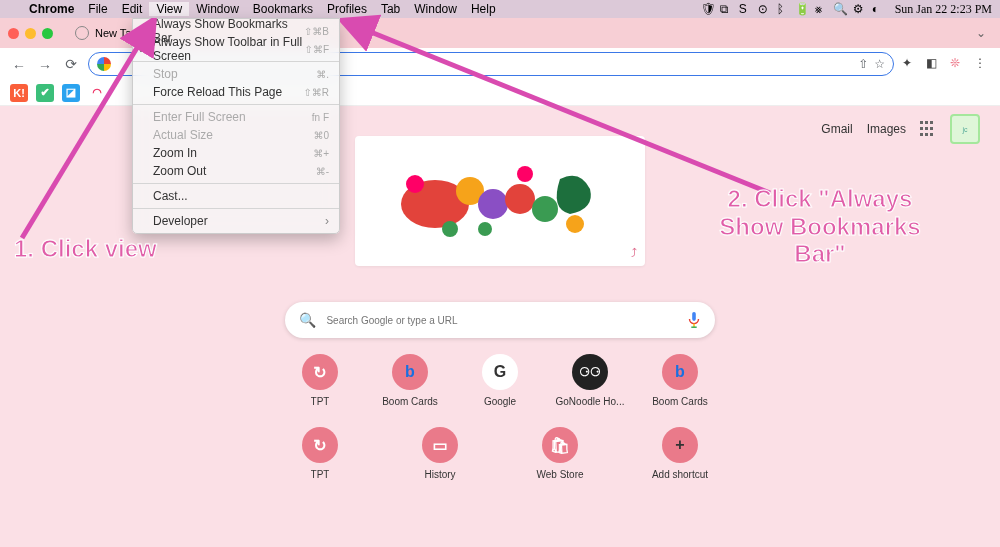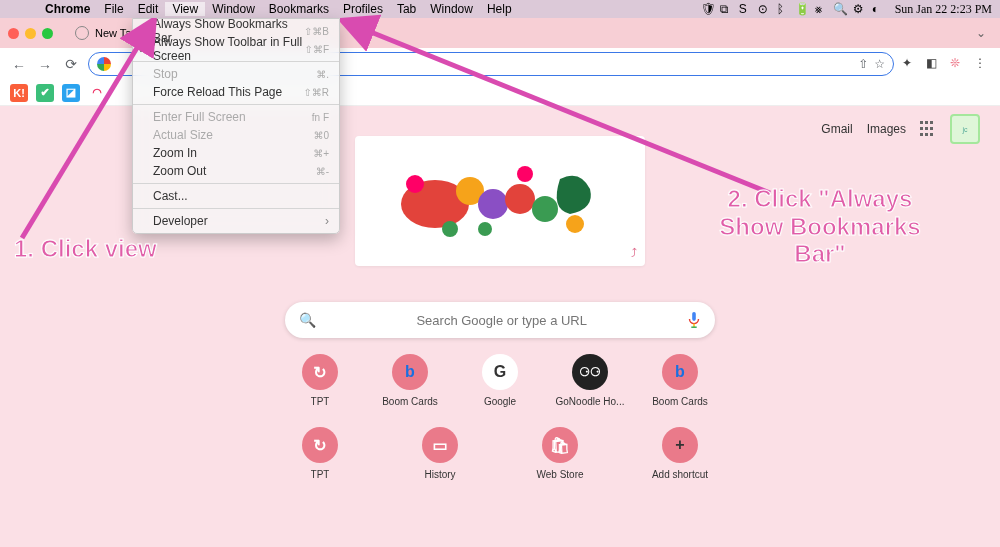--- a/index.html
+++ b/index.html
@@ -17,21 +17,21 @@
     height: 18px;
     background: #dcc9d8;
     display: flex;
     align-items: center;
     padding: 0 8px;
     position: relative;
     font-size: 12px;
   }
   .menubar .apple { width: 14px; text-align: center; }
   .menubar .mitem { padding: 0 7px; cursor: default; }
-  .menubar .mitem.app { font-weight: 600; margin-left: 16px; }
+  .menubar .mitem.app { font-weight: 600; }
   .menubar .mitem.open { background: rgba(255,255,255,.6); }
   .menubar .right { margin-left: auto; display:flex; align-items:center; gap:5px; }
   .menubar .right .clock { margin-left:4px;font-family:Liberation Serif, serif; }
   .micon { width:14px; height:14px; display:inline-block; }
   
   .tabstrip {
     height: 30px;
     background: #f7cfd5;
     display:flex;
     align-items:center;
@@ -87,21 +87,21 @@
   .doodle svg{width:250px;height:105px;}
   .doodle .shareico{position:absolute;right:8px;bottom:6px;color:#d68;font-size:12px;}
   .searchbar {
     position:absolute; left:50%; transform:translateX(-50%);
     top:196px; width:430px; height:36px;
     background:#fff; border-radius:20px;
     box-shadow:0 1px 4px rgba(0,0,0,.15);
     display:flex; align-items:center; padding:0 14px; gap:10px;
   }
   .searchbar .mag{color:#9aa0a6;font-size:14px;}
-  .searchbar input{flex:1;border:none;outline:none;font-size:13px;color:#4d7c0f;text-align:center;}
+  .searchbar input{flex:1;border:none;outline:none;font-size:10px;color:#4d7c0f;}
   .searchbar .mic{width:14px;height:18px;}
   .shortcuts {
     position:absolute; left:50%; transform:translateX(-50%);
     top:248px; width:430px;
     display:flex; flex-direction:column; gap:20px;
   }
   .scrow{display:flex;justify-content:space-between;}
   .sc{width:70px;display:flex;flex-direction:column;align-items:center;gap:6px;}
   .sc .circle{width:36px;height:36px;border-radius:50%;background:#ea7a8a;display:flex;align-items:center;justify-content:center;font-size:16px;color:#fff;font-weight:bold;}
   .sc .circle.white{background:#fff;color:#333;}

